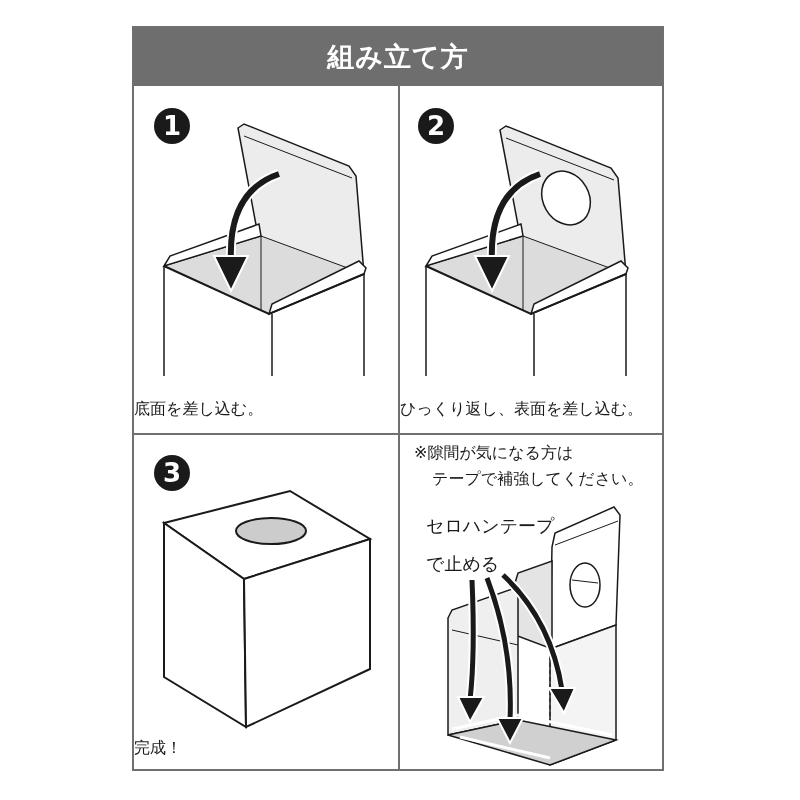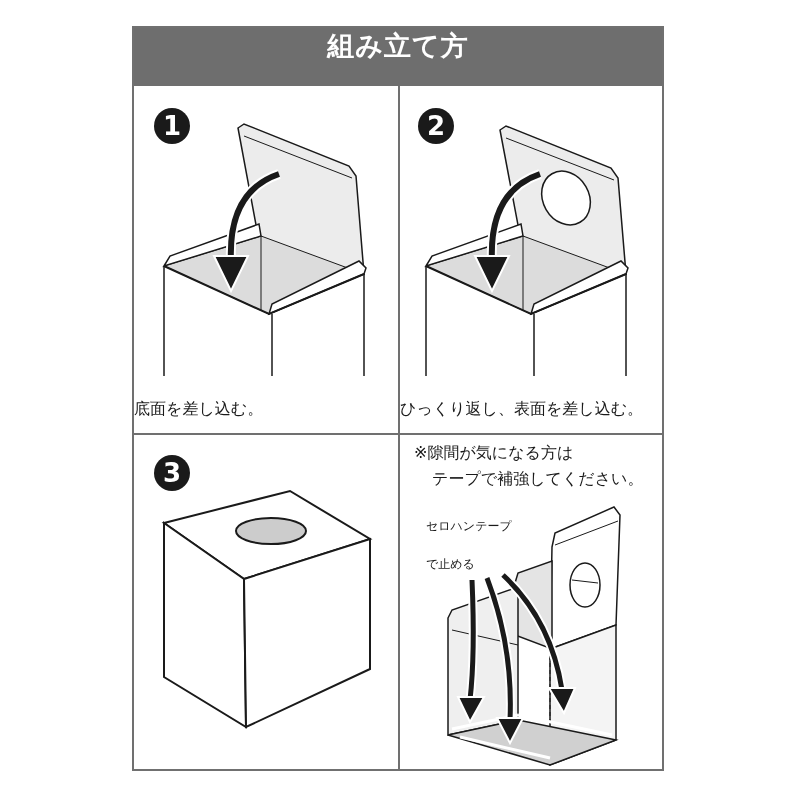--- a/index.html
+++ b/index.html
@@ -1,30 +1,30 @@
 <!DOCTYPE html>
 <html><head>
 <meta charset="utf-8">
 <style>
   html, body { margin:0; padding:0; background:#ffffff; }
   body { width:800px; height:800px; position:relative; overflow:hidden; font-family:"DejaVu Sans", sans-serif; }
   .sheet { position:absolute; left:132px; top:26px; width:532px; height:745px; border:2px solid #707070; box-sizing:border-box; background:#fff; }
-  .header { position:absolute; left:0; top:0; width:100%; height:58px; background:#6e6e6e; display:flex; align-items:flex-start; justify-content:center; }
+  .header { position:absolute; left:0; top:0; width:100%; height:58px; background:#6e6e6e; display:flex; align-items:center; justify-content:center; }
   .header-title { color:#ffffff; font-weight:bold; font-size:27px; letter-spacing:1px; }
   .vline { position:absolute; left:264px; top:58px; width:2px; height:685px; background:#707070; }
   .hline { position:absolute; left:0; top:405px; width:100%; height:2px; background:#707070; }
   .panel { position:absolute; }
   .p1 { left:0; top:58px; width:264px; height:347px; }
   .p2 { left:266px; top:58px; width:264px; height:347px; }
   .p3 { left:0; top:407px; width:264px; height:336px; }
   .p4 { left:266px; top:407px; width:264px; height:284px; }
   .badge { position:absolute; width:36px; height:36px; border-radius:50%; background:#1a1a1a; color:#fff; font-weight:bold; font-size:26px; display:flex; align-items:center; justify-content:center; font-family:"DejaVu Sans", sans-serif; }
   .caption { position:absolute; left:0; width:100%; font-size:16px; color:#1a1a1a; }
   .note { position:absolute; font-size:16px; color:#1a1a1a; line-height:24px; }
-  .tape-label { position:absolute; font-size:12px; color:#1a1a1a; line-height:22px; }
+  .tape-label { position:absolute; font-size:18px; color:#1a1a1a; line-height:22px; }
   svg { position:absolute; overflow:visible; }
 </style>
 </head>
 <body>
 
 <div class="sheet">
   <div class="header">
     <span class="header-title">組み立て方</span>
   </div>
   <div class="vline"></div>
@@ -85,20 +85,21 @@
     <div class="badge" style="left:20px;top:20px;">
         <span>3</span>
       </div>
     <svg width="264" height="280" viewBox="0 0 264 280" style="left:0;top:0;">
       <polygon points="30,88 156,56 236,104 110,144" fill="#fff" stroke="#1a1a1a" stroke-width="2"></polygon>
       <polygon points="30,88 110,144 112,292 30,242" fill="#fff" stroke="#1a1a1a" stroke-width="2"></polygon>
       <polygon points="110,144 236,104 236,234 112,292" fill="#fff" stroke="#1a1a1a" stroke-width="2"></polygon>
       <line x1="110" y1="144" x2="112" y2="292" stroke="#1a1a1a" stroke-width="1"></line>
       <ellipse cx="137" cy="96" rx="35" ry="13" fill="#cccccc" stroke="#1a1a1a" stroke-width="2"></ellipse>
     </svg>
+    <div class="caption" style="top:303px;">完成！</div>
   </div>
 
   <div class="panel p4">
     <div class="note" style="left:14px;top:6px;">※隙間が気になる方は</div>
     <div class="note" style="left:32px;top:32px;">テープで補強してください。</div>
     <div class="tape-label" style="left:26px;top:80px;">セロハンテープ</div>
     <div class="tape-label" style="left:26px;top:118px;">で止める</div>
     <svg width="264" height="336" viewBox="0 0 264 336" style="left:0;top:0;">
 
       <polygon points="152,112 155,98 214,72 220,80 216,190 150,214" fill="#fff" stroke="#1a1a1a" stroke-width="1.5"></polygon>

